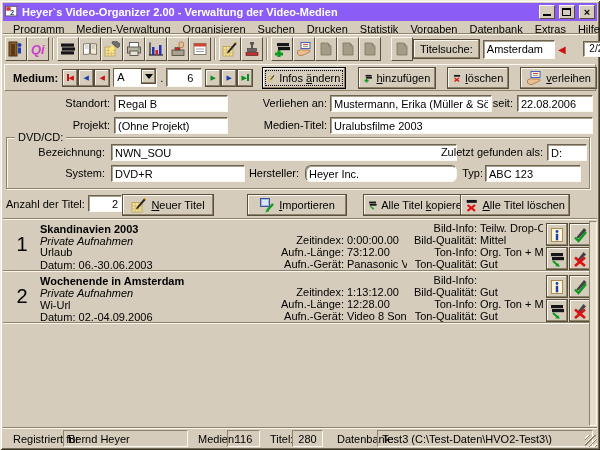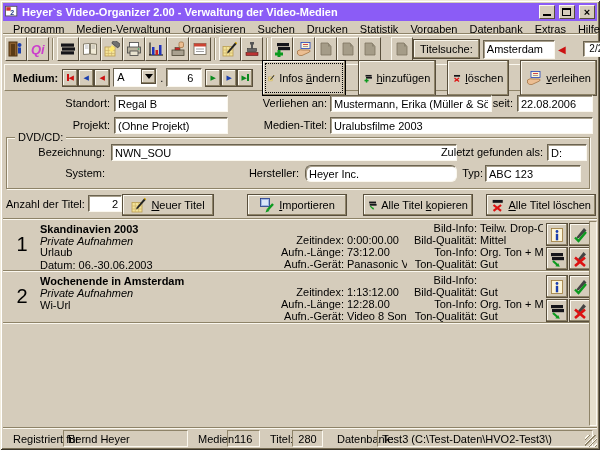--- a/index.html
+++ b/index.html
@@ -71,21 +71,21 @@
   .navb{width:16px;height:18px;font-size:7px;flex:0 0 auto;}
   .navb .vbar{width:2px;height:7px;background:currentColor;display:inline-block;}
   .combo{position:relative;width:44px;height:19px;margin-left:3px;flex:0 0 auto;}
   .combo .cval{position:absolute;inset:0;background:#fff;border:1px solid;
     border-color:#6b6350 #fbf8ef #fbf8ef #6b6350;padding:2px 3px;}
   .combo .cbtn{position:absolute;right:1px;top:1px;width:15px;height:15px;}
   .tri-down{width:0;height:0;border-left:4px solid transparent;border-right:4px solid transparent;
     border-top:5px solid #000;}
   .dot{margin:0 3px;}
   .numfield{width:36px;height:19px;text-align:right;padding-right:8px;margin-right:3px;flex:0 0 auto;}
-  .mbtn{height:36px;padding:0 5px;gap:4px;}
+  .mbtn{height:22px;padding:0 5px;gap:4px;}
   
   .dvdcd{position:absolute;left:6px;top:137px;width:584px;height:52px;
     border:1px solid #8e8368;box-shadow:1px 1px 0 #fbf8ef, inset 1px 1px 0 #fbf8ef;}
   .legend{position:absolute;left:8px;top:-7px;background:#d5ccbb;padding:0 3px;}
   
   .trow{position:absolute;left:3px;width:586px;height:49px;}
   .trow .nr{position:absolute;left:6px;top:12px;width:26px;text-align:center;font-size:20px;}
   .l1{position:absolute;white-space:nowrap;line-height:12px;}
   .tt-title{font-weight:bold;}
   .tt-genre{font-style:italic;}
@@ -422,20 +422,21 @@
   <span class="lbl" style="top:119px;right:273px">Medien-Titel:</span>
   <input class="input" style="position: absolute; left: 330px; top: 117px; width: 263px; height: 17px;" value="Uralubsfilme 2003">
 
   <div class="dvdcd">
     <span class="legend">DVD/CD:</span>
     <span class="lbl" style="top:8px;right:484px">Bezeichnung:</span>
     <input class="input" style="position: absolute; left: 104px; top: 6px; width: 346px; height: 17px;" value="NWN_SOU">
     <span class="lbl" style="top:8px;right:46px">Zuletzt gefunden als:</span>
     <input class="input" style="position: absolute; left: 540px; top: 6px; width: 40px; height: 17px;" value="D:">
     <span class="lbl" style="top:29px;right:484px">System:</span>
+    <input class="input" style="position: absolute; left: 104px; top: 27px; width: 134px; height: 17px;" value="DVD+R">
     <span class="lbl" style="top:29px;right:290px">Hersteller:</span>
     <input class="input" style="position: absolute; left: 298px; top: 27px; width: 152px; height: 17px; border-radius: 6px;" value="Heyer Inc.">
     <span class="lbl" style="top:29px;right:106px">Typ:</span>
     <input class="input" style="position: absolute; left: 478px; top: 27px; width: 96px; height: 17px;" value="ABC 123">
   </div>
 
   <span class="lbl" style="left:6px;top:198px">Anzahl der Titel:</span>
   <input class="input" style="position: absolute; left: 88px; top: 195px; width: 34px; height: 17px; text-align: right;" value="2">
   <button class="btn3d titlesbar-btn" style="left:122px;width:92px">
     <svg class="ic">
@@ -448,21 +449,21 @@
         <use href="#i-import"></use>
       </svg>
     <span><span class="accel">I</span>mportieren</span>
   </button>
   <button class="btn3d titlesbar-btn" style="left:363px;width:110px">
     <svg class="ic">
         <use href="#i-stackarrow"></use>
       </svg>
     <span>Alle Titel <span class="accel">k</span>opieren</span>
   </button>
-  <button class="btn3d titlesbar-btn" style="left:486px;width:110px">
+  <button class="btn3d titlesbar-btn" style="left:460px;width:110px">
     <svg class="ic">
         <use href="#i-stackx"></use>
       </svg>
     <span><span class="accel">A</span>lle Titel löschen</span>
   </button>
 
   <div class="etch" style="top:218px"></div>
 
   <div class="trow" style="top:221px">
     <span class="nr">1</span>
@@ -526,20 +527,21 @@
     </div>
   </div>
 
   <div class="etch" style="top:270px"></div>
 
   <div class="trow" style="top:273px">
     <span class="nr">2</span>
     <span class="l1 tt-title" style="left:37px;top:2px">Wochenende in Amsterdam</span>
     <span class="l1 tt-genre" style="left:37px;top:14px">Private Aufnahmen</span>
     <span class="l1" style="left:37px;top:26px">Wi-Url</span>
+    <span class="l1" style="left:37px;top:38px">Datum: 02.-04.09.2006</span>
     <div class="col2">
       <div class="info-line">
           <span class="il-label">Zeitindex:</span>
           <span class="il-val">1:13:12.00</span>
         </div>
       <div class="info-line">
           <span class="il-label">Aufn.-Länge:</span>
           <span class="il-val">12:28.00</span>
         </div>
       <div class="info-line">

